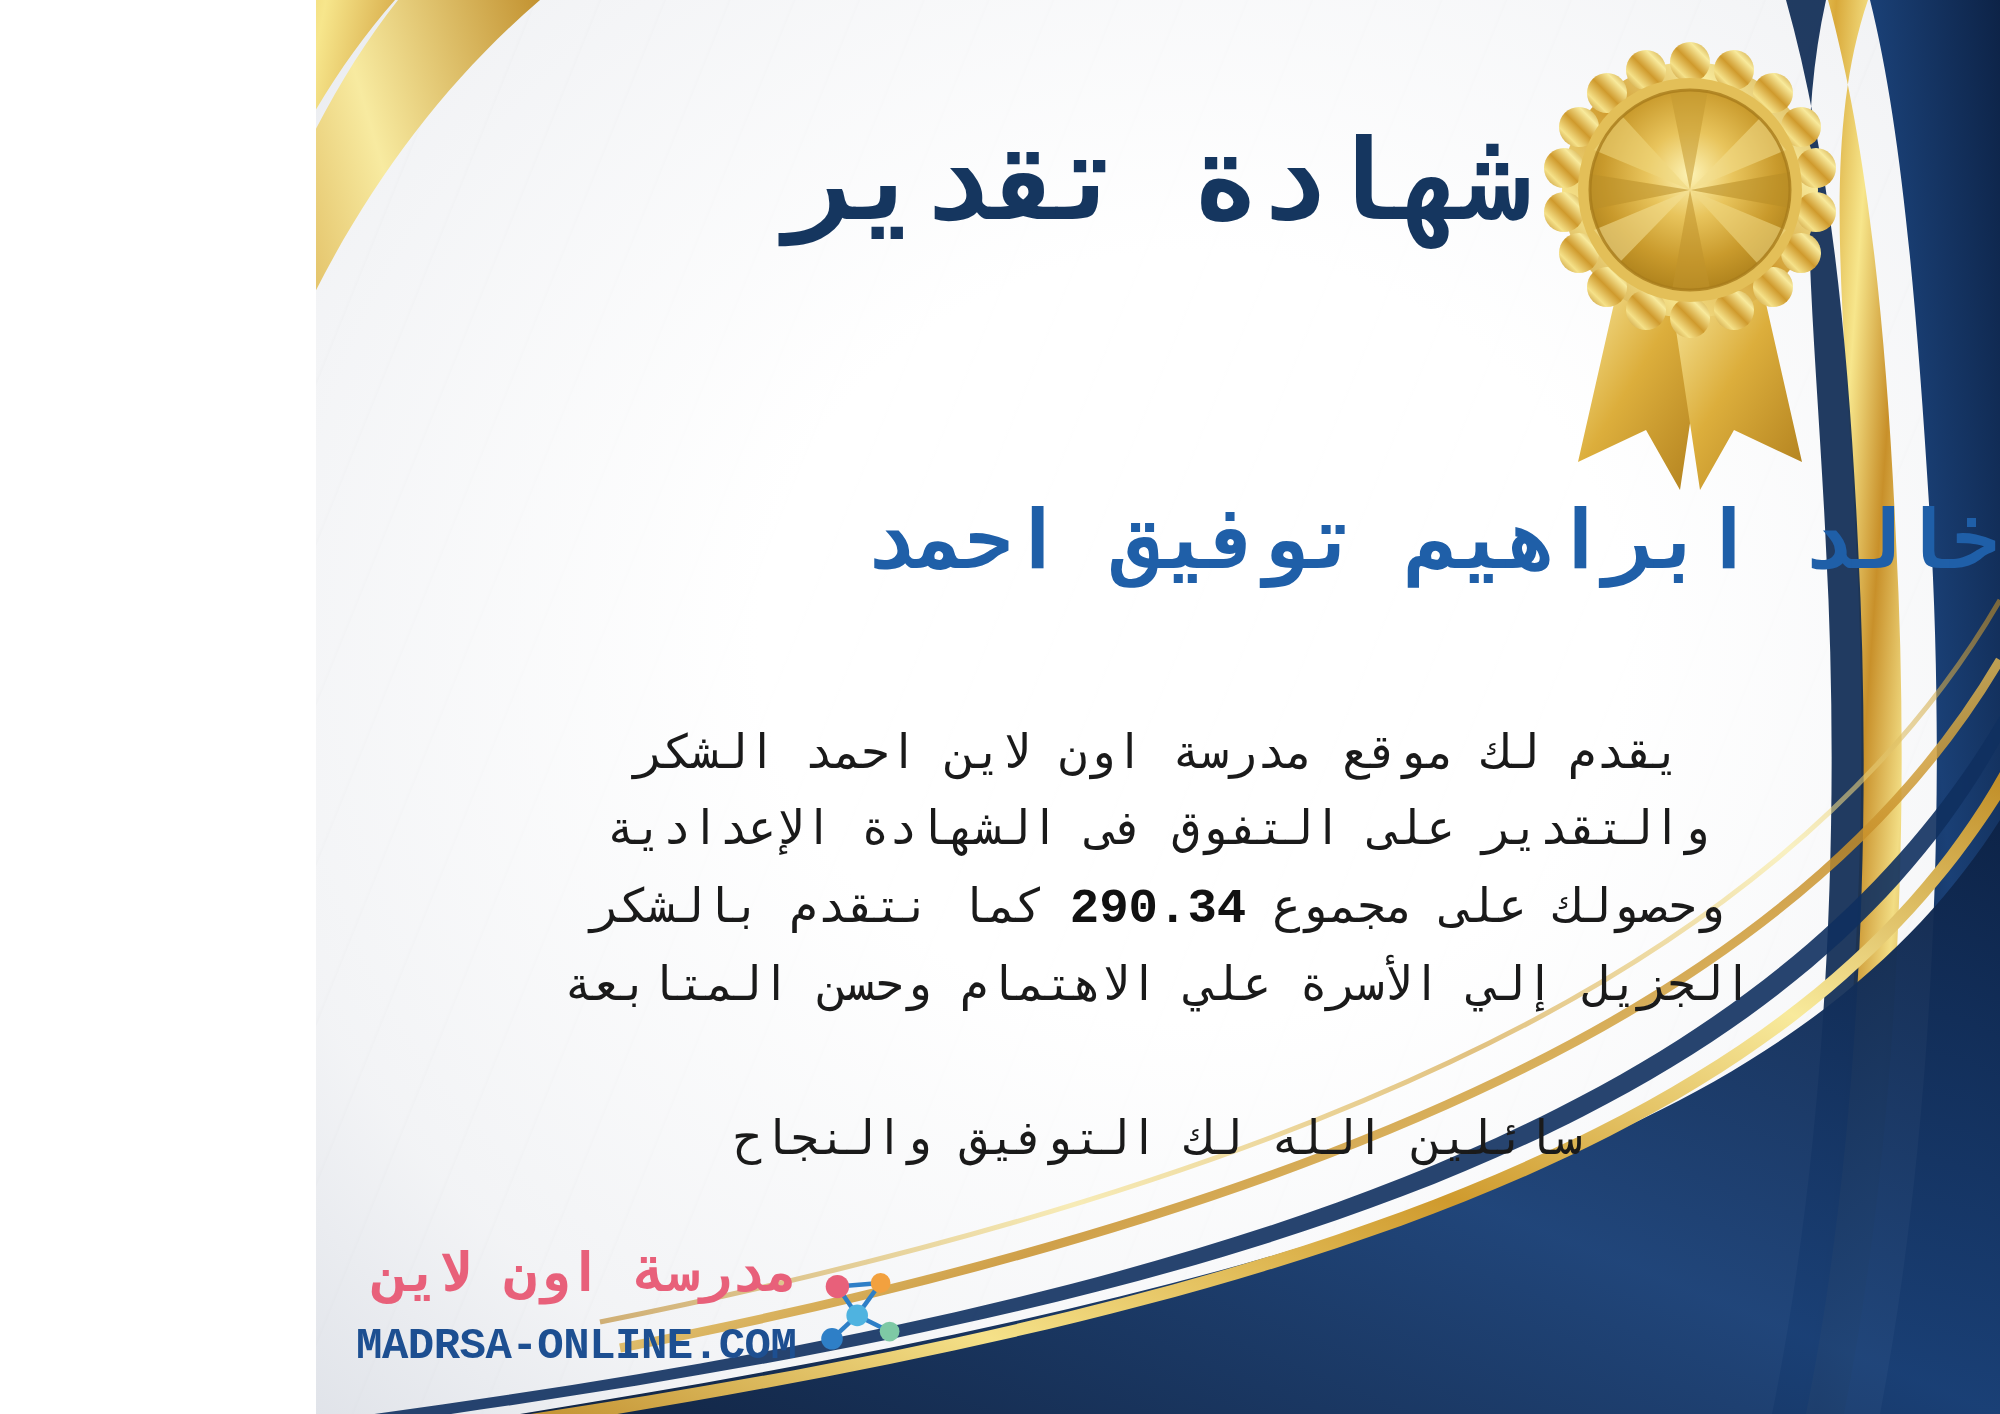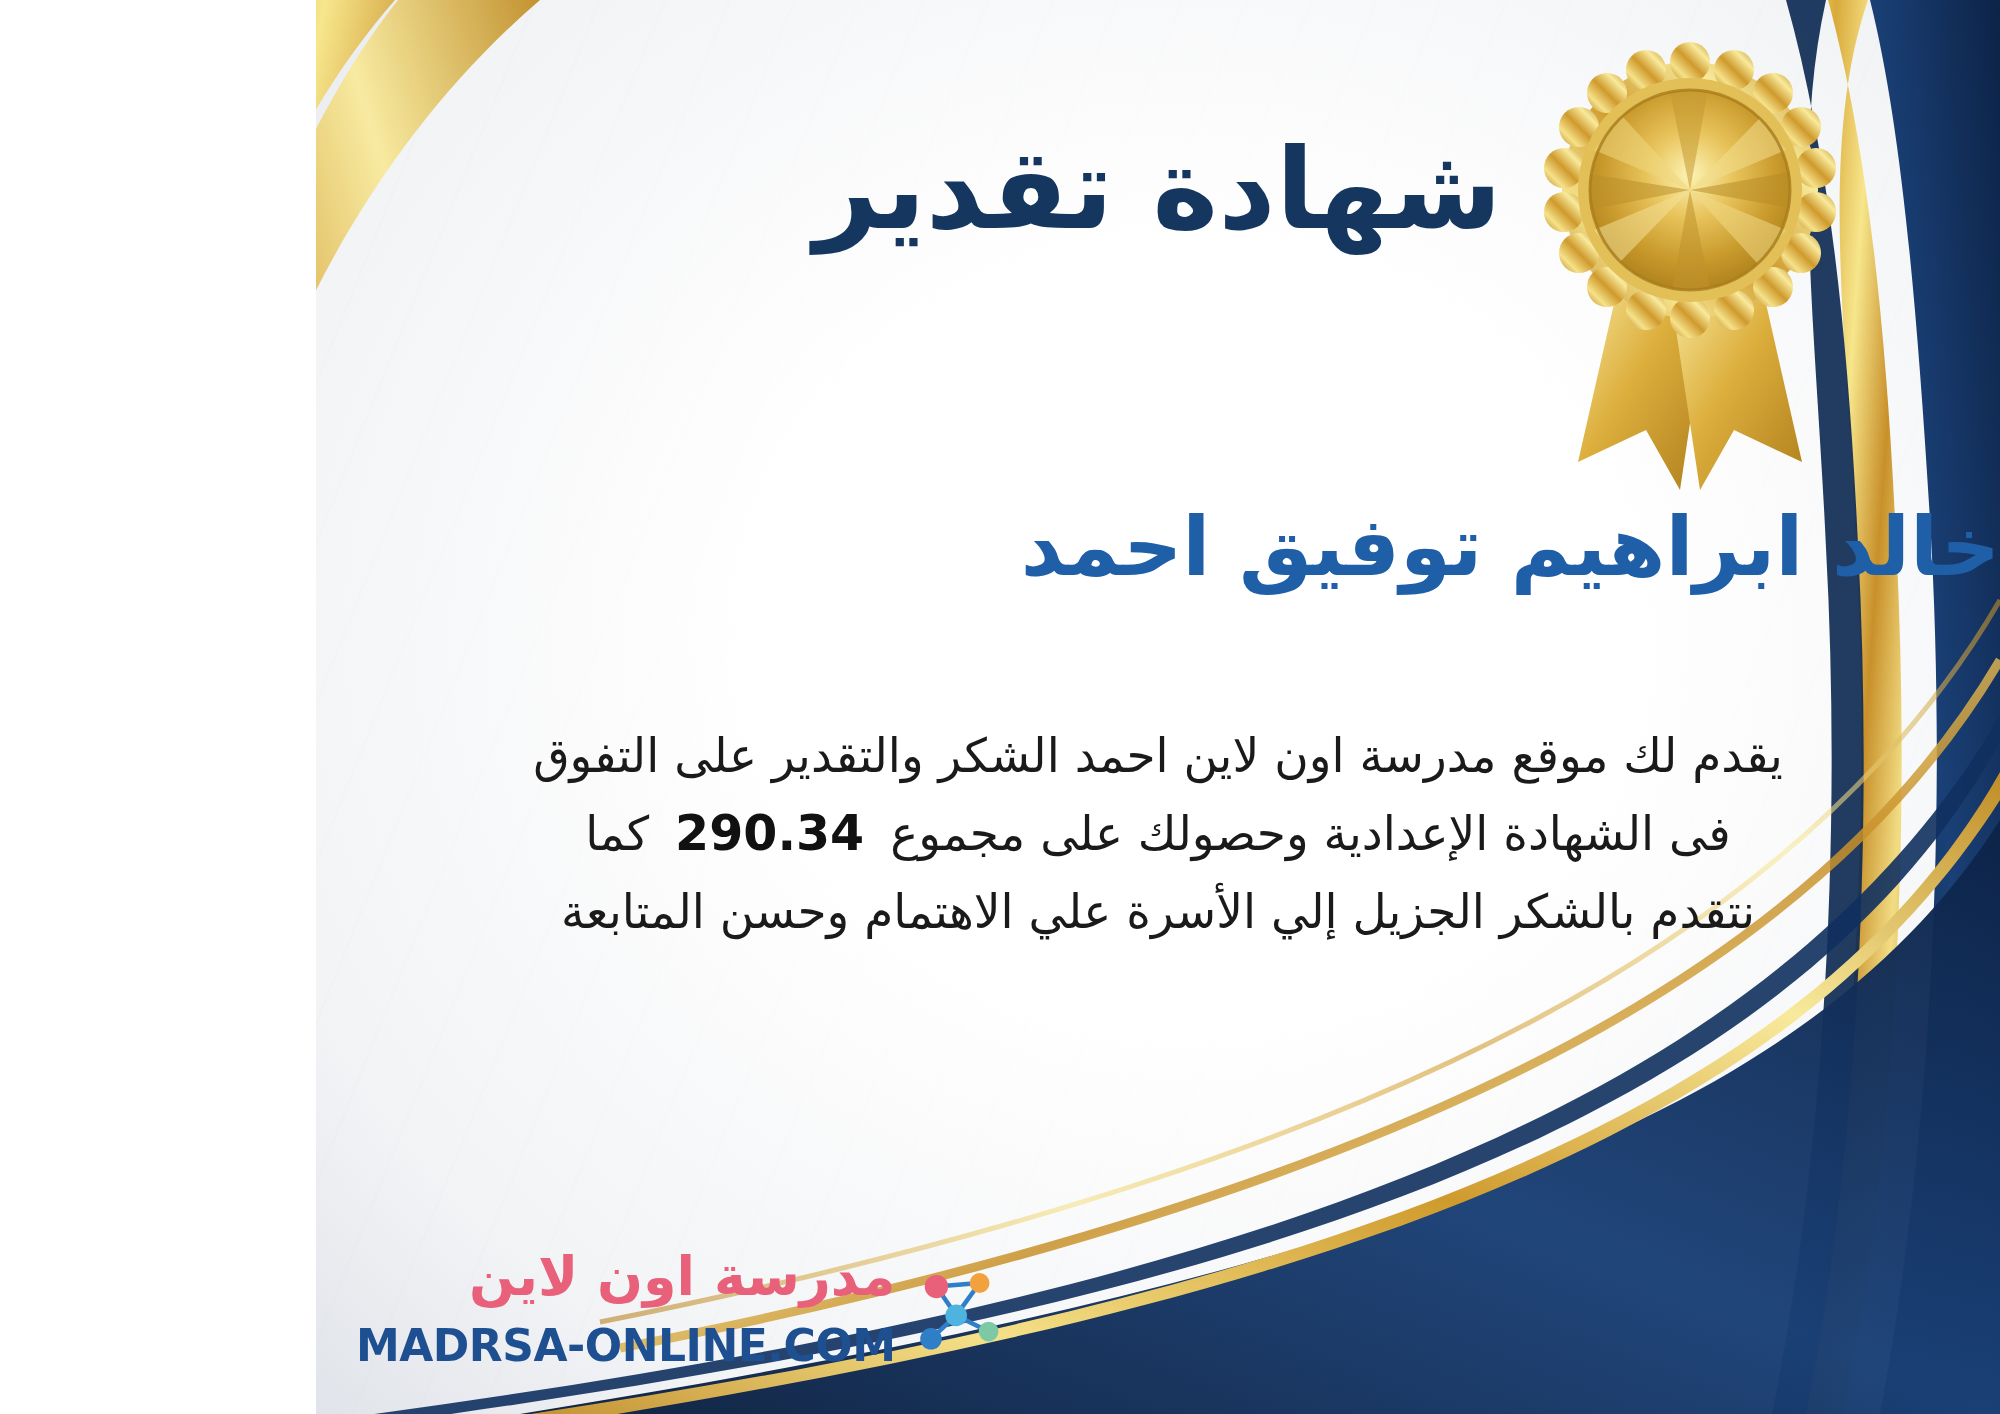--- a/index.html
+++ b/index.html
@@ -13,20 +13,21 @@
     overflow: hidden;
     font-family: "DejaVu Sans", "Liberation Sans", sans-serif;
   }
 
   .certificate {
     position: relative;
     width: 1684px;
     height: 1414px;
     background: #ffffff;
     overflow: hidden;
+    font-family: Liberation Mono, monospace;
   }
 
   
   .paper-texture {
     position: absolute;
     inset: 0;
     background:
       repeating-linear-gradient(
         -68deg,
         rgba(0,0,0,0.000) 0px,
@@ -274,20 +275,21 @@
   <div class="content">
 
     <div class="cert-title">شهادة تقدير</div>
 
     <div class="recipient-name">خالد ابراهيم توفيق احمد</div>
 
     <div class="body-text">
       <span>يقدم لك موقع مدرسة اون لاين احمد الشكر  والتقدير على التفوق فى الشهادة الإعدادية وحصولك على مجموع</span><span class="score">290.34</span><span>كما نتقدم  بالشكر الجزيل إلي الأسرة علي الاهتمام وحسن المتابعة</span>
     </div>
 
+    <div class="closing-text">سائلين الله لك التوفيق  والنجاح</div>
   </div>
 
   <div class="brand">
     <div class="brand-text">
       <div class="brand-name-ar">مدرسة اون لاين</div>
       <div class="brand-url">MADRSA-ONLINE.COM</div>
     </div>
     <svg class="brand-mark" viewBox="0 0 120 120" xmlns="http://www.w3.org/2000/svg">
       <line x1="36" y1="34" x2="84" y2="30" stroke="#2e7fc7" stroke-width="5"></line>
       <line x1="36" y1="34" x2="58" y2="66" stroke="#2e7fc7" stroke-width="5"></line>

